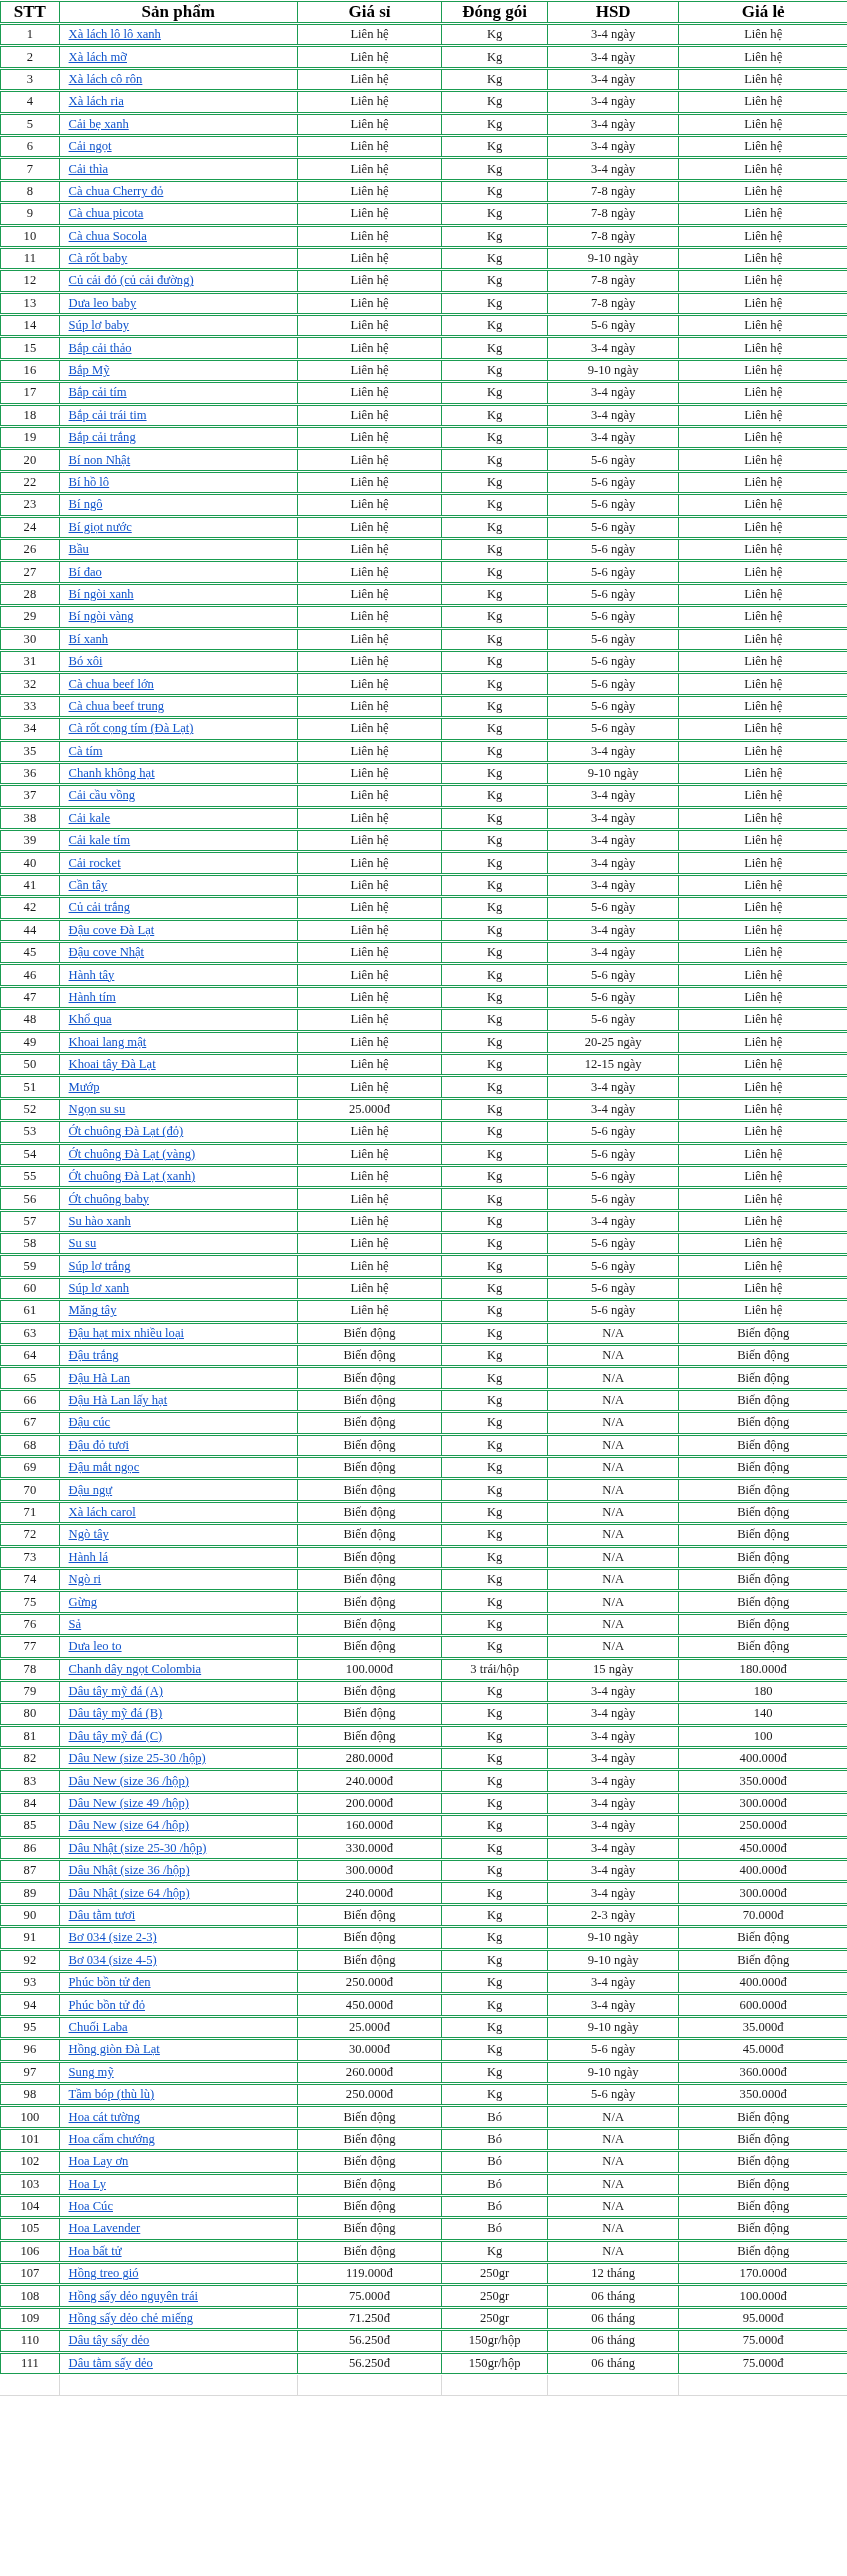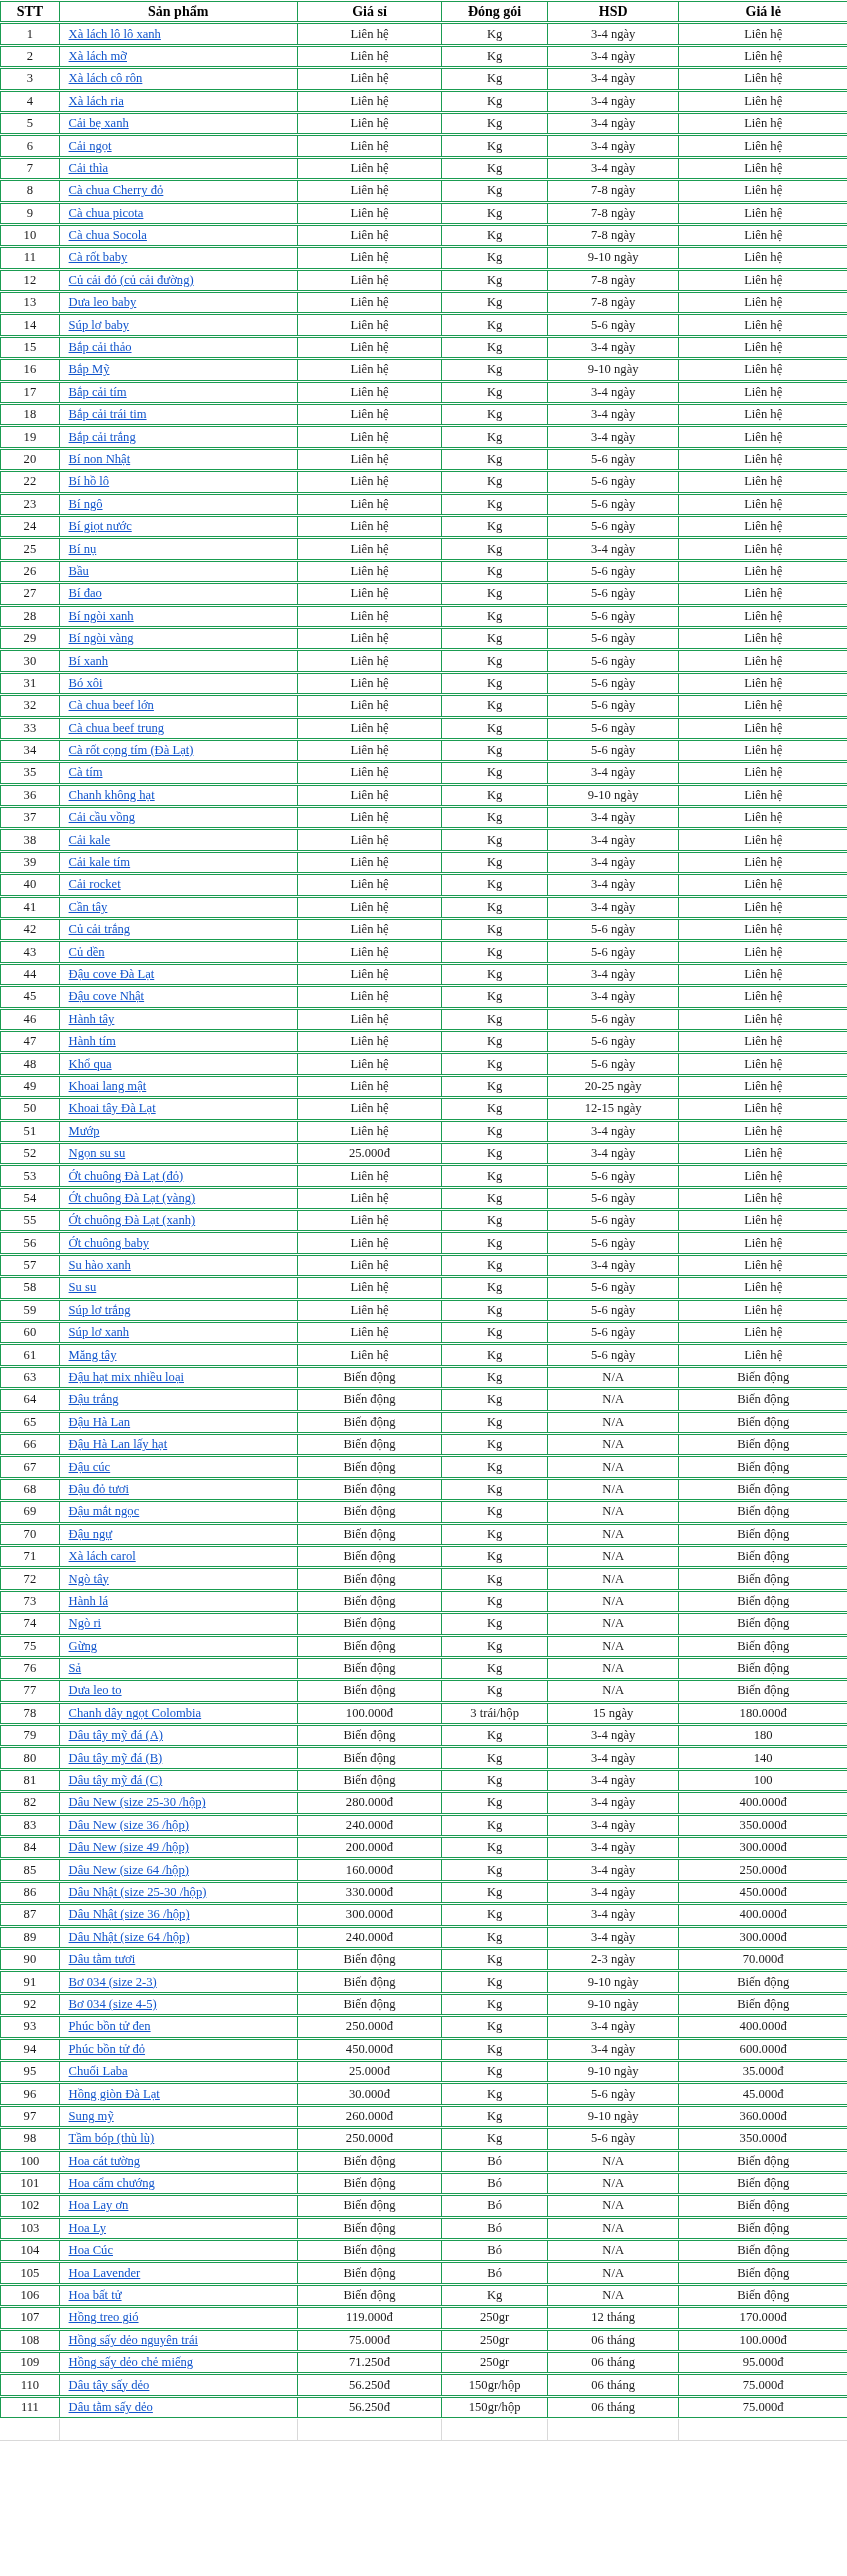--- a/index.html
+++ b/index.html
@@ -30,21 +30,21 @@
     border-bottom:1.3px solid var(--green);
     border-right:1.3px solid var(--green);
     text-align:center;
     vertical-align:middle;
     font-size:12.6px;
     color:var(--ink);
     overflow:hidden;
     white-space:nowrap;
   }
   th:first-child,td:first-child{border-left:1.3px solid var(--green);}
-  th{font-weight:bold;font-size:14px;color:#000;}
+  th{font-weight:bold;font-size:17px;color:#000;}
   td.name{text-align:left;padding-left:8.8px;}
   td.name a{color:var(--link);text-decoration:underline;cursor:pointer;}
   tr.empty td{
     border:none;
     border-right:0.6px solid var(--grey);
     border-bottom:0.6px solid var(--grey);
     height:21.4px;
   }
   tr.empty td:first-child{border-left:none;}
 </style>
@@ -249,28 +249,20 @@
       </tr>
       <tr>
         <td>24</td>
         <td class="name"><a>Bí giọt nước</a></td>
         <td>Liên hệ</td>
         <td>Kg</td>
         <td>5-6 ngày</td>
         <td>Liên hệ</td>
       </tr>
       <tr>
-        <td>25</td>
-        <td class="name"><a>Bí nụ</a></td>
-        <td>Liên hệ</td>
-        <td>Kg</td>
-        <td>3-4 ngày</td>
-        <td>Liên hệ</td>
-      </tr>
-      <tr>
         <td>26</td>
         <td class="name"><a>Bầu</a></td>
         <td>Liên hệ</td>
         <td>Kg</td>
         <td>5-6 ngày</td>
         <td>Liên hệ</td>
       </tr>
       <tr>
         <td>27</td>
         <td class="name"><a>Bí đao</a></td>
@@ -387,28 +379,20 @@
         <td>41</td>
         <td class="name"><a>Cần tây</a></td>
         <td>Liên hệ</td>
         <td>Kg</td>
         <td>3-4 ngày</td>
         <td>Liên hệ</td>
       </tr>
       <tr>
         <td>42</td>
         <td class="name"><a>Củ cải trắng</a></td>
-        <td>Liên hệ</td>
-        <td>Kg</td>
-        <td>5-6 ngày</td>
-        <td>Liên hệ</td>
-      </tr>
-      <tr>
-        <td>43</td>
-        <td class="name"><a>Củ dền</a></td>
         <td>Liên hệ</td>
         <td>Kg</td>
         <td>5-6 ngày</td>
         <td>Liên hệ</td>
       </tr>
       <tr>
         <td>44</td>
         <td class="name"><a>Đậu cove Đà Lạt</a></td>
         <td>Liên hệ</td>
         <td>Kg</td>

